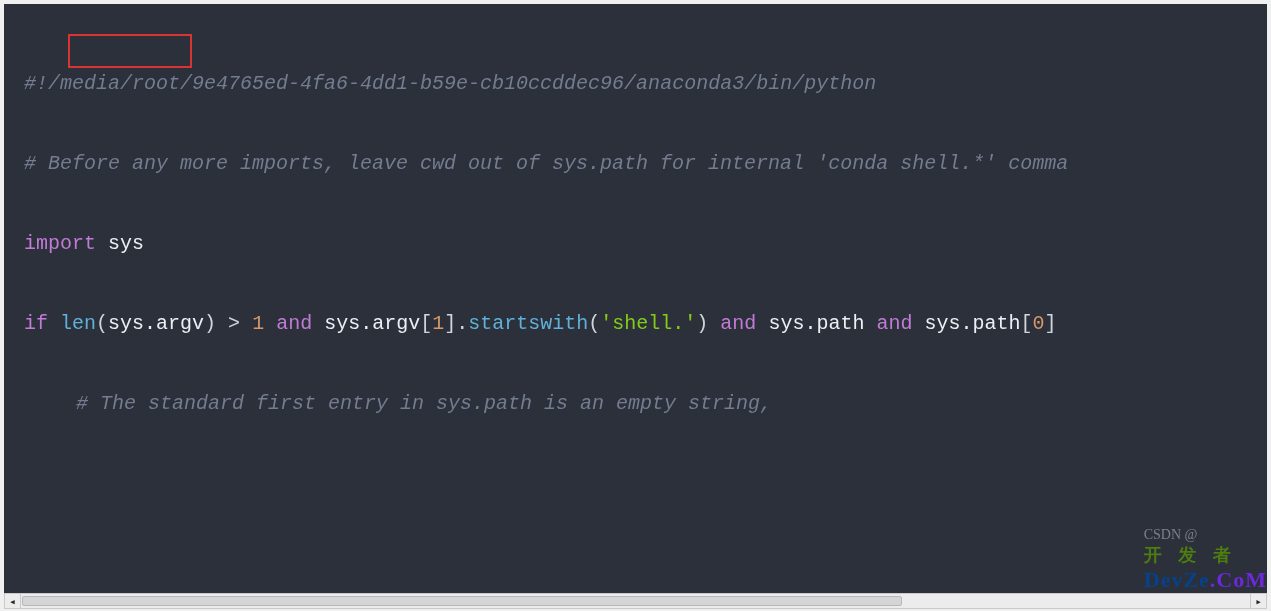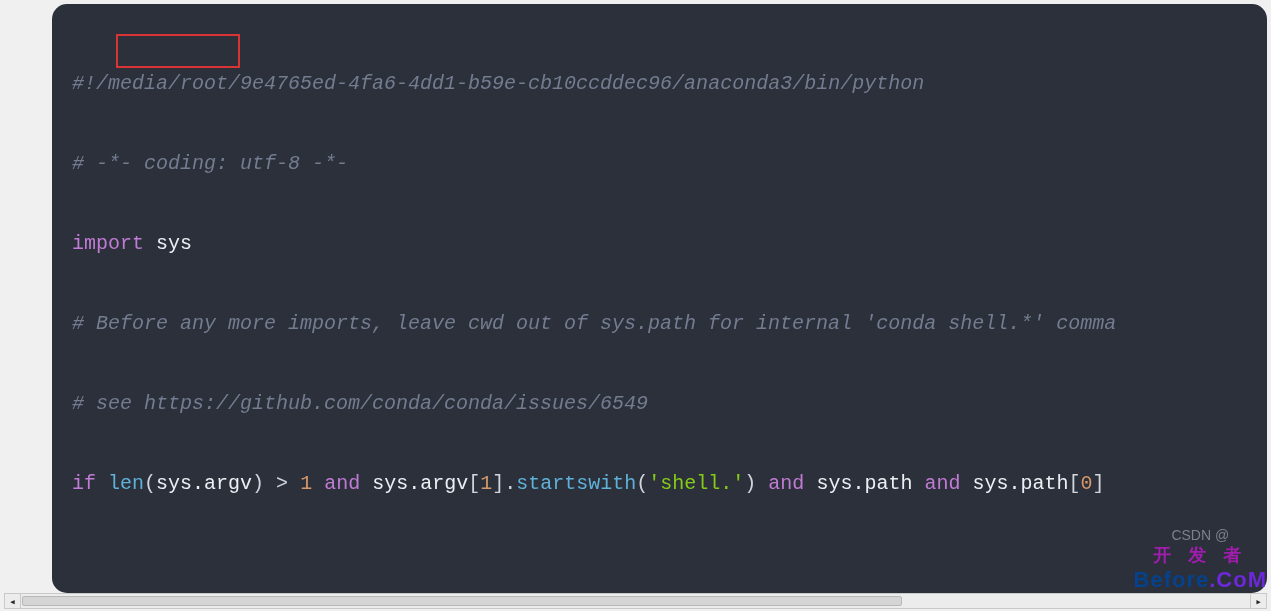--- a/index.html
+++ b/index.html
@@ -7,23 +7,22 @@
     width:1271px; height:611px;
     background:#f0f0f0;
     font-family:"Consolas","Monaco","Courier New",monospace;
     font-size:20px;
     overflow:hidden;
     position:relative;
   }
   .editor-wrap {
     position:absolute; left:4px; top:4px; right:4px; bottom:18px;
     background:#2b303b;
-    border-radius:15px;
+    border-radius:0;
     overflow:hidden;
-    margin-left:48px;
   }
   .editor {
     position:absolute; left:0; top:0; right:0; bottom:0;
     padding:20px 0 20px 20px;
     color:#d0d5dc;
     white-space:pre;
     font-style:normal;
     font-size:20px;
     line-height:40px;
   }
@@ -57,49 +56,48 @@
     font-size:11px; color:#262626; font-style:normal;
   }
   .hscroll .arrow.left  { left:0; border-right:1px solid #c9c9c9; }
   .hscroll .arrow.right { right:0; border-left:1px solid #c9c9c9; }
   .hscroll .track { position:absolute; left:17px; right:17px; top:0; bottom:0; }
   .hscroll .thumb { position:absolute; left:0; top:2px; bottom:2px; width:880px;
     background:#d5d5d5; border:1px solid #b8b8b8; border-radius:2px; }
 
   .watermark {
     position:absolute; right:4px; bottom:18px;
-    text-align:center; font-family:Liberation Sans, sans-serif;
+    text-align:left; font-family:Liberation Serif, serif;
     pointer-events:none;
     margin-top:11px;
   }
   .wm-top {
     font-size:18px; font-weight:700; letter-spacing:6px;
-    color:#a21caf;
+    color:#4d7c0f;
   }
   .wm-bot {
     font-size:22px; font-weight:900;
     color:#06428c; letter-spacing:1px;
   }
   .wm-bot .zc { color:#6d28d9; }
   .wm-credit {
     font-size:14px; color:#7c8088;
   }
 </style>
 </head>
 <body>
 
 <div class="editor-wrap">
 
   <div class="editor">
 <span class="line"><span class="comment"><span>#!/</span><span>media/root</span><span>/9e4765ed-4fa6-4dd1-b59e-cb10ccddec96/anaconda3/bin/python</span></span></span>
-<span class="line"><span class="comment"># -*- coding: utf-8 -*-</span></span>
+<span class="line"><span class="comment"># Before any more imports, leave cwd out of sys.path for internal 'conda shell.*' comma</span></span>
 <span class="line"><span class="keyword">import</span> <span class="ident">sys</span></span>
-<span class="line"><span class="comment"># Before any more imports, leave cwd out of sys.path for internal 'conda shell.*' comma</span></span>
-<span class="line"><span class="comment"># see https://github.com/conda/conda/issues/6549</span></span>
 <span class="line"><span class="keyword">if</span> <span class="func">len</span><span class="punct">(</span><span class="ident">sys.argv</span><span class="punct">)</span> <span class="op">&gt;</span> <span class="number">1</span> <span class="keyword">and</span> <span class="ident">sys.argv</span><span class="punct">[</span><span class="number">1</span><span class="punct">].</span><span class="func">startswith</span><span class="punct">(</span><span class="string">'shell.'</span><span class="punct">)</span> <span class="keyword">and</span> <span class="ident">sys.path</span> <span class="keyword">and</span> <span class="ident">sys.path</span><span class="punct">[</span><span class="number">0</span><span class="punct">] </span></span>
+<span class="line"><span class="indent"></span><span class="comment"># The standard first entry in sys.path is an empty string,</span></span>
 
 
 
 
 
 
   </div>
 
   <div class="redbox" style="left: 64px; top: 30px; width: 124px; height: 34px;"></div>
 </div>
@@ -108,14 +106,14 @@
   <div class="arrow left">◂</div>
   <div class="track">
     <div class="thumb"></div>
   </div>
   <div class="arrow right">▸</div>
 </div>
 
 <div class="watermark">
   <div class="wm-credit">CSDN @</div>
   <div class="wm-top">开 发 者</div>
-  <div class="wm-bot"><span>Before</span><span class="zc">.CoM</span></div>
+  <div class="wm-bot"><span>DevZe</span><span class="zc">.CoM</span></div>
 </div>
 
 </body></html>

